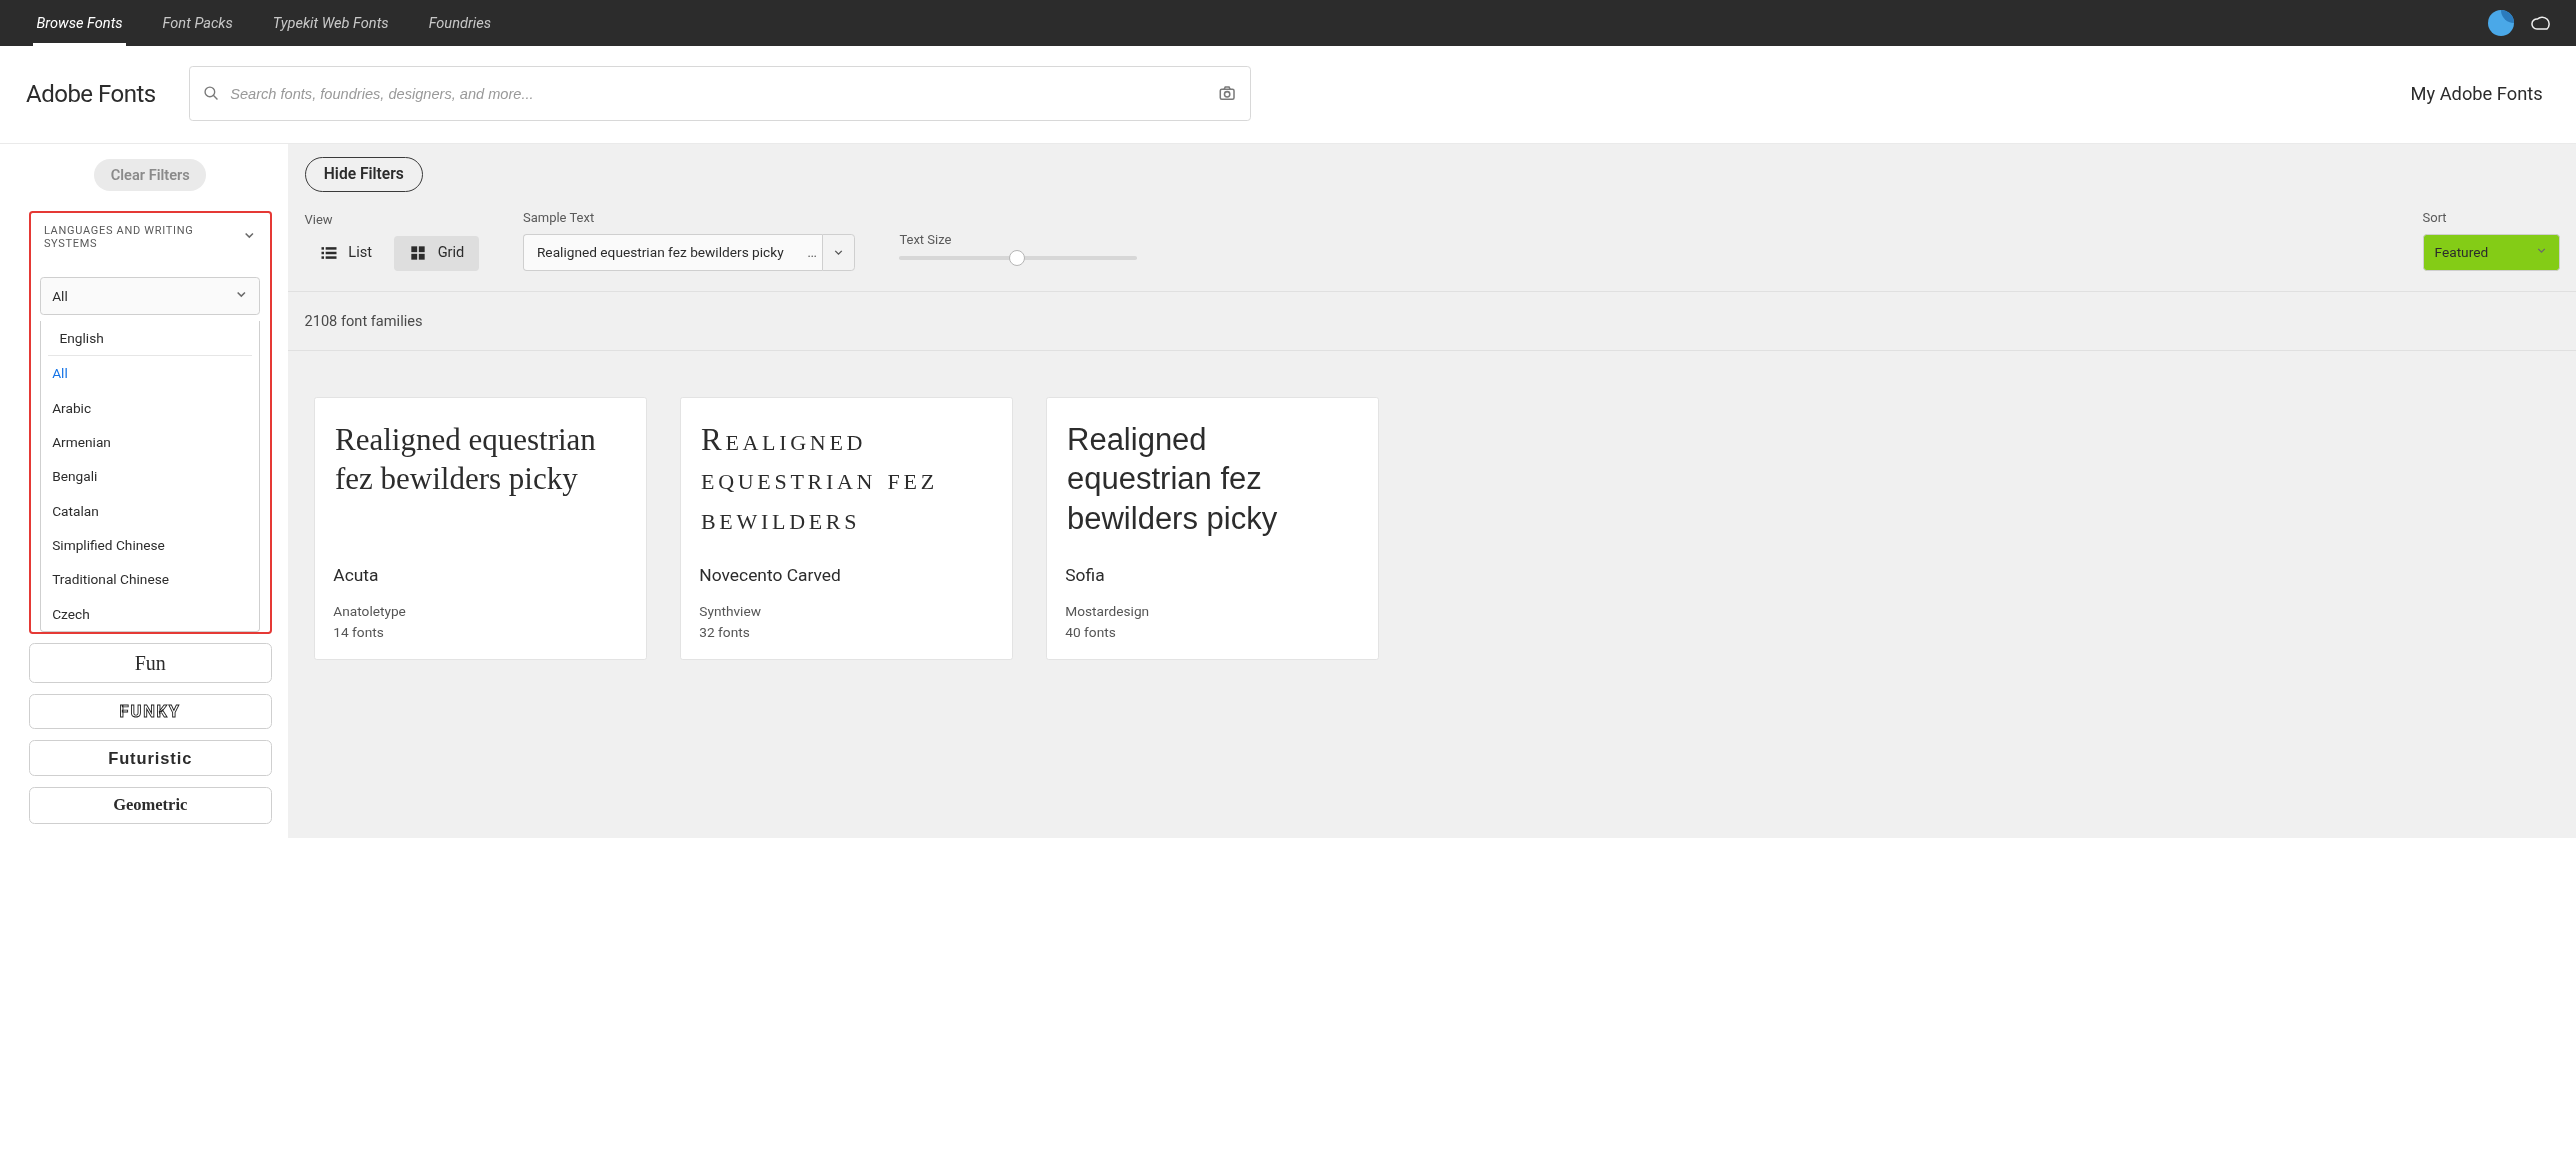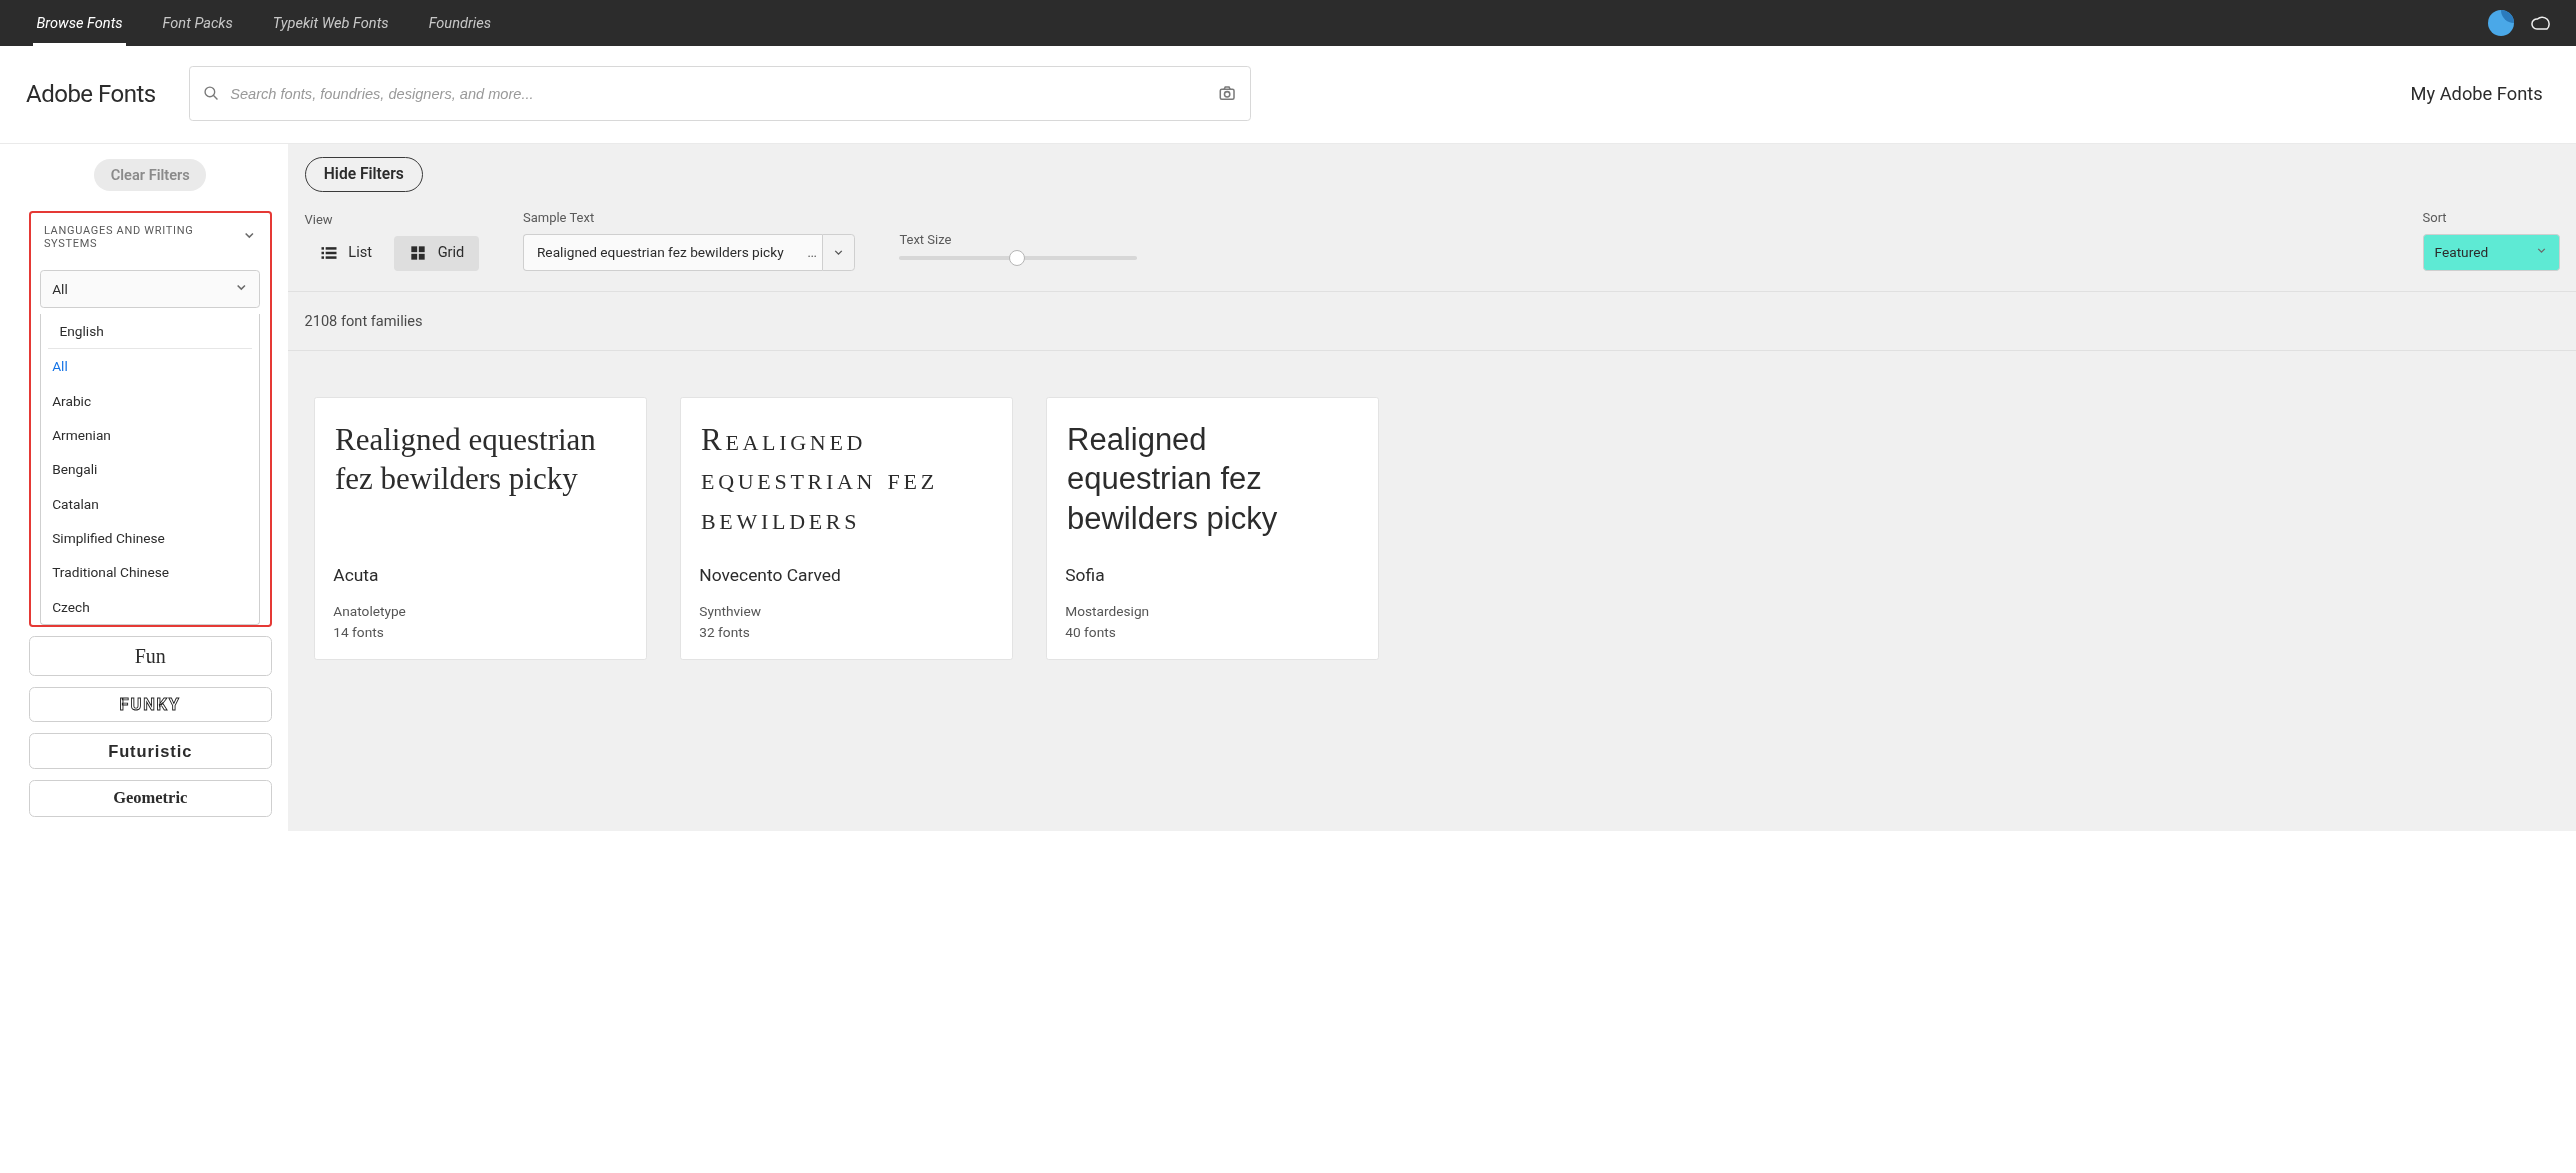--- a/index.html
+++ b/index.html
@@ -30,21 +30,21 @@
 
 .main { display: flex; }
 .sidebar { width: 288px; padding: 14.6px 16.5px 14.6px 29px; }
 .content { flex: 1; background: #f0f0f0; }
 
 
 .clear-filters { display: flex; justify-content: center; margin-bottom: 20px; }
 .clear-pill { background: #eaeaea; color: #8a8a8a; border-radius: 18.3px; padding: 7.3px 16.5px; font-size: 14.6px; font-weight: 600; cursor: pointer; }
 
 .highlight-box { border: 2.7px solid #e53935; border-radius: 3.7px; padding: 11px 9.2px 0 9.2px; margin-bottom: 9.2px; }
-.filter-section-header { display: flex; justify-content: space-between; align-items: center; padding: 0 3.7px; margin-bottom: 20px; }
+.filter-section-header { display: flex; justify-content: space-between; align-items: center; padding: 0 3.7px; margin-bottom: 27px; }
 .filter-section-title { font-size: 11px; letter-spacing: 0.7px; color: #5a5a5a; text-transform: uppercase; }
 .chevron { color: #6a6a6a; }
 
 .lang-select { border: 0.9px solid #cfcfcf; border-radius: 3.7px; background: #fafafa; display: flex; align-items: center; justify-content: space-between; padding: 9.2px 11px; font-size: 13.7px; cursor: pointer; margin-bottom: 5.5px; }
 .lang-dropdown { border: 0.9px solid #cfcfcf; border-top: none; border-radius: 0 0 3.7px 3.7px; background: #fff; overflow: hidden; }
 .lang-search-item { padding: 9.2px 11px; font-size: 13.7px; border-bottom: 0.9px solid #e6e6e6; margin: 0 7.3px; }
 .lang-item { padding: 9.2px 11px; font-size: 13.7px; cursor: pointer; }
 .lang-item.selected { color: #1473e6; }
 
 .tag-grid { display: flex; flex-wrap: wrap; gap: 11px; flex-direction: column; }
@@ -69,21 +69,21 @@
 
 .sample-combo { display: flex; }
 .sample-text-box { border: 0.9px solid #cfcfcf; border-right: none; background: #fafafa; padding: 9.2px 13px; width: 275px; border-radius: 3.7px 0 0 3.7px; font-size: 13.7px; white-space: nowrap; overflow: hidden; text-overflow: ellipsis; }
 .sample-dots { padding: 0 5.5px 0 9.2px; color: #6a6a6a; border: 0.9px solid #cfcfcf; border-left: none; border-right: none; background: #fafafa; display: flex; align-items: center; }
 .sample-caret { border: 0.9px solid #cfcfcf; background: #f3f3f3; width: 33px; display: flex; align-items: center; justify-content: center; border-radius: 0 3.7px 3.7px 0; cursor: pointer; }
 
 .slider-wrap { width: 238px; padding-bottom: 11px; }
 .slider-track { height: 3.7px; background: #d7d7d7; border-radius: 1.8px; position: relative; }
 .slider-knob { width: 16.5px; height: 16.5px; border-radius: 50%; background: #fff; border: 1.8px solid #b5b5b5; position: absolute; top: -6.4px; left: 46%; cursor: pointer; }
 
-.sort-select { border: 0.9px solid #cfcfcf; border-radius: 3.7px; background: #5eead4; display: flex; align-items: center; justify-content: space-between; padding: 9.2px 11px; min-width: 137px; font-size: 13.7px; cursor: pointer; }
+.sort-select { border: 0.9px solid #cfcfcf; border-radius: 3.7px; background: #84cc16; display: flex; align-items: center; justify-content: space-between; padding: 9.2px 11px; min-width: 137px; font-size: 13.7px; cursor: pointer; }
 
 .count-row { padding: 20px 16.5px; font-size: 14.6px; color: #4a4a4a; border-bottom: 0.9px solid #e0e0e0; }
 
 .cards { display: flex; gap: 33px; padding: 46px 26px 18.3px 26px; flex-wrap: nowrap; }
 .card { background: #fff; border: 0.9px solid #e3e3e3; border-radius: 2.7px; width: 333px; display: flex; flex-direction: column; }
 .card-preview { padding: 22px 20px 5.5px 20px; height: 154px; overflow: hidden; }
 .card-preview-text { font-size: 31px; line-height: 1.28; }
 .prev-serif { font-family: Georgia, "Times New Roman", serif; }
 .prev-smallcaps { font-variant: small-caps; letter-spacing: 3.7px; font-family: "Times New Roman", serif; }
 .prev-sans { font-family: "Arial", sans-serif; font-weight: 400; }

